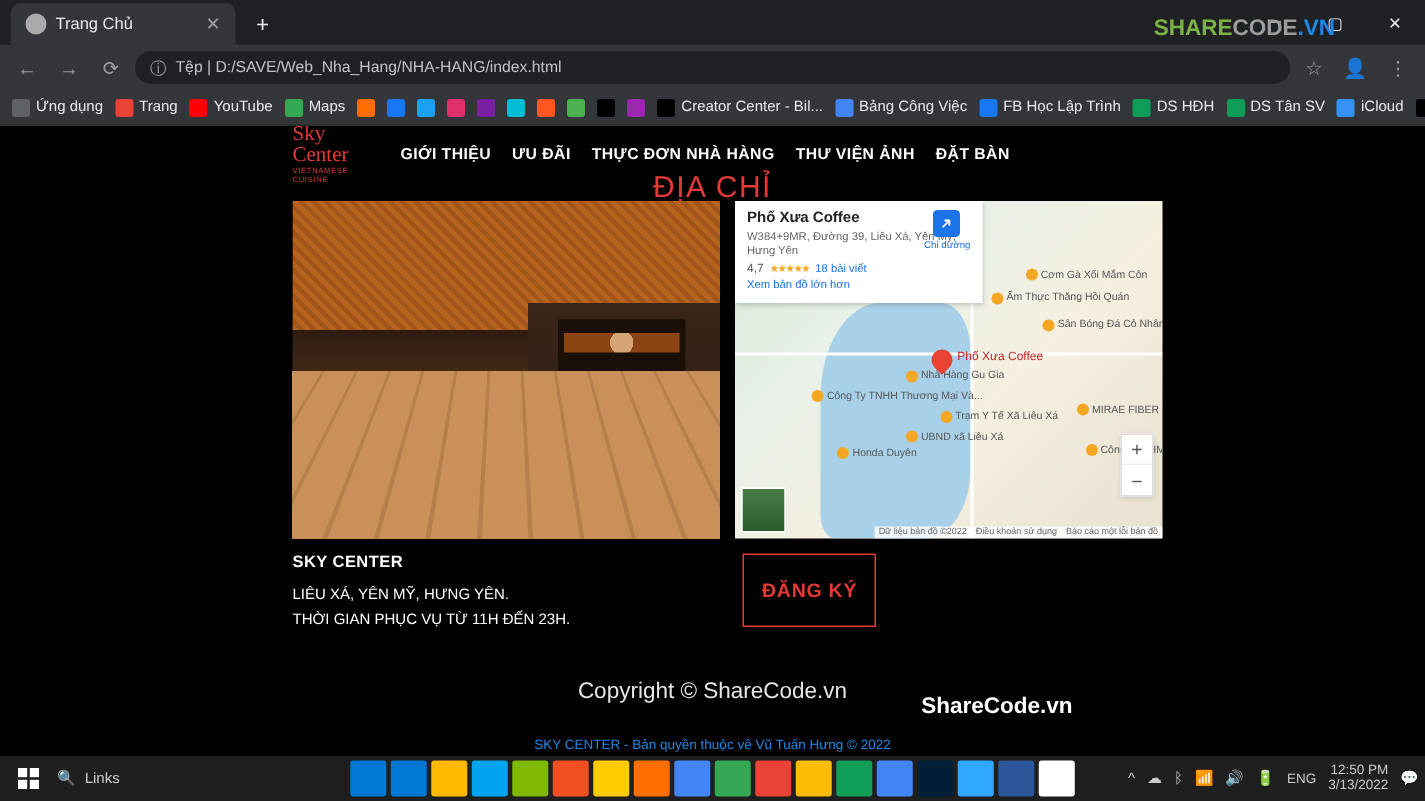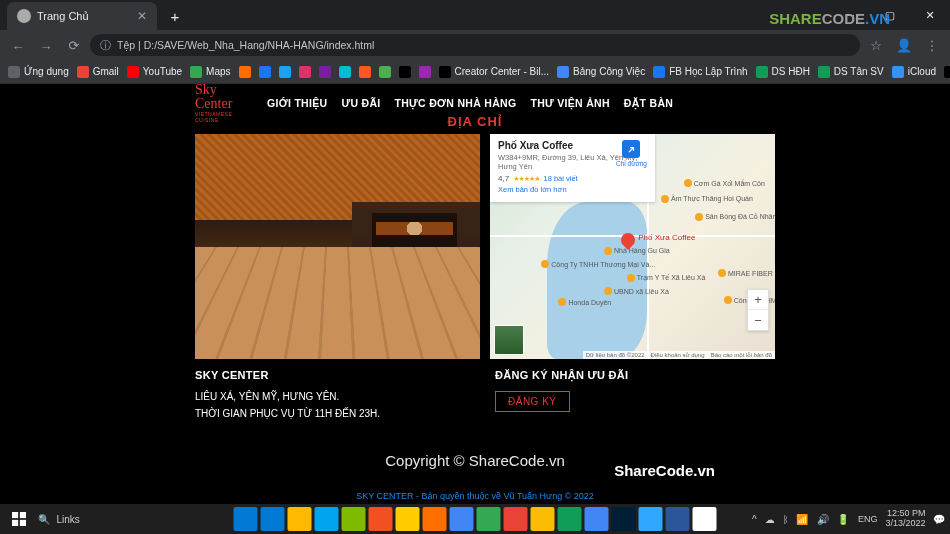--- a/index.html
+++ b/index.html
@@ -27,21 +27,21 @@
 .bm { display:flex; align-items:center; gap:4px; font-size:10px; color:#e8eaed; white-space:nowrap; cursor:pointer; }
 .bm-ico { width:12px; height:12px; border-radius:2px; }
 
 
 .page { position:relative; height:calc(534px - 30px - 30px - 24px - 30px); background:#000; overflow:hidden; }
 .nav { position:absolute; top:4px; left:195px; right:195px; height:30px; display:flex; align-items:center; gap:14px; z-index:5; }
 .logo { width:58px; height:30px; display:flex; flex-direction:column; align-items:center; justify-content:center; }
 .logo-text { font-family:"Brush Script MT",cursive; font-size:14px; color:#e53935; line-height:1; }
 .logo-sub { font-size:5px; color:#e53935; letter-spacing:0.5px; }
 .nav-item { font-size:10.5px; color:#fff; font-weight:600; letter-spacing:0.3px; cursor:pointer; }
-.section-title { position:absolute; top:30px; left:0; right:0; text-align:center; font-size:13px; font-weight:700; color:#e53935; letter-spacing:1px; }
+.section-title { position:absolute; top:30px; left:0; right:0; text-align:center; font-size:20px; font-weight:400; color:#e53935; letter-spacing:1px; }
 
 .cols { position:absolute; top:50px; left:195px; width:580px; display:flex; gap:10px; }
 .col { width:285px; height:225px; background:#333; position:relative; overflow:hidden; }
 
 
 .rest { background:linear-gradient(180deg,#1a0f08 0%,#2a1810 35%,#8b5a2b 100%); }
 .rest::before { content:""; position:absolute; top:0; left:0; right:0; height:38%; background:repeating-linear-gradient(45deg,#b8641f 0 3px,#a0551a 3px 6px); }
 .rest::after { content:""; position:absolute; bottom:0; left:0; right:0; height:50%; background:repeating-linear-gradient(90deg,#c9905a 0 20px,#b37f4a 20px 22px); transform:perspective(200px) rotateX(45deg); transform-origin:top; }
 .rest-wall { position:absolute; right:0; top:30%; width:45%; height:55%; background:linear-gradient(180deg,#3a2518,#2a1a10); }
 .rest-shelf { position:absolute; right:8%; top:35%; width:30%; height:40%; background:#1a1008; }
@@ -79,21 +79,21 @@
 
 
 .footer { position:absolute; top:285px; left:195px; width:580px; display:flex; gap:20px; color:#fff; font-size:10px; }
 .f-col { flex:1; }
 .f-title { font-size:11px; font-weight:600; letter-spacing:0.3px; margin-bottom:10px; }
 .f-line { font-size:10px; margin-bottom:6px; }
 .f-list { list-style:disc; padding-left:16px; }
 .f-list li { margin-bottom:4px; }
 .f-link { color:#1e88e5; cursor:pointer; }
 .f-desc { font-size:10px; line-height:1.4; margin-bottom:10px; }
-.f-btn { display:inline-block; border:1px solid #e53935; color:#e53935; font-size:10px; font-weight:400; padding:4px 12px; cursor:pointer; letter-spacing:0.5px; }
+.f-btn { display:inline-block; border:1px solid #e53935; color:#e53935; font-size:13px; font-weight:700; padding:16px 12px; cursor:pointer; letter-spacing:0.5px; }
 
 .wm1 { position:absolute; right:235px; top:378px; font-size:15px; font-weight:700; color:#fff; z-index:20; }
 .wm2 { position:absolute; left:0; right:0; bottom:35px; text-align:center; font-size:15px; font-weight:400; color:rgba(255,255,255,.9); z-index:20; }
 .copyright { position:absolute; bottom:3px; left:0; right:0; text-align:center; font-size:9px; color:#1e88e5;margin-top:11px; }
 
 
 .taskbar { position:absolute; bottom:0; left:0; right:0; height:30px; background:#1f1f1f; display:flex; align-items:center; padding:0 4px; }
 .start { width:30px; height:30px; display:flex; align-items:center; justify-content:center; cursor:pointer; }
 .start svg { width:14px; height:14px; }
 .search { display:flex; align-items:center; gap:6px; color:#ccc; font-size:10px; margin-left:4px; cursor:pointer; }
@@ -137,21 +137,21 @@
   <span class="s1">SHARE</span><span class="s2">CODE</span><span class="s3">.VN</span>
 </div>
 
 <div class="bookmarks" id="bookmarks">
     <div class="bm">
       <div class="bm-ico" style="background: rgb(95, 99, 104);"></div>
       <span>Ứng dụng</span>
     </div>
     <div class="bm">
       <div class="bm-ico" style="background: rgb(234, 67, 53);"></div>
-      <span>Gmail</span>
+      <span>Trang</span>
     </div>
     <div class="bm">
       <div class="bm-ico" style="background: rgb(255, 0, 0);"></div>
       <span>YouTube</span>
     </div>
     <div class="bm">
       <div class="bm-ico" style="background: rgb(52, 168, 83);"></div>
       <span>Maps</span>
     </div>
     <div class="bm">
@@ -283,21 +283,20 @@
     </div>
   </div>
 
   <div class="footer">
     <div class="f-col">
       <div class="f-title">SKY CENTER</div>
       <div class="f-line">LIÊU XÁ, YÊN MỸ, HƯNG YÊN.</div>
       <div class="f-line">THỜI GIAN PHỤC VỤ TỪ 11H ĐẾN 23H.</div>
     </div>
     <div class="f-col">
-      <div class="f-title">ĐĂNG KÝ NHẬN ƯU ĐÃI</div>
       <div class="f-btn">ĐĂNG KÝ</div>
     </div>
   </div>
 
   <div class="copyright">SKY CENTER - Bản quyền thuộc về Vũ Tuấn Hưng © 2022</div>
   <div class="wm1">ShareCode.vn</div>
   <div class="wm2">Copyright © ShareCode.vn</div>
 </div>
 
 <div class="taskbar">

